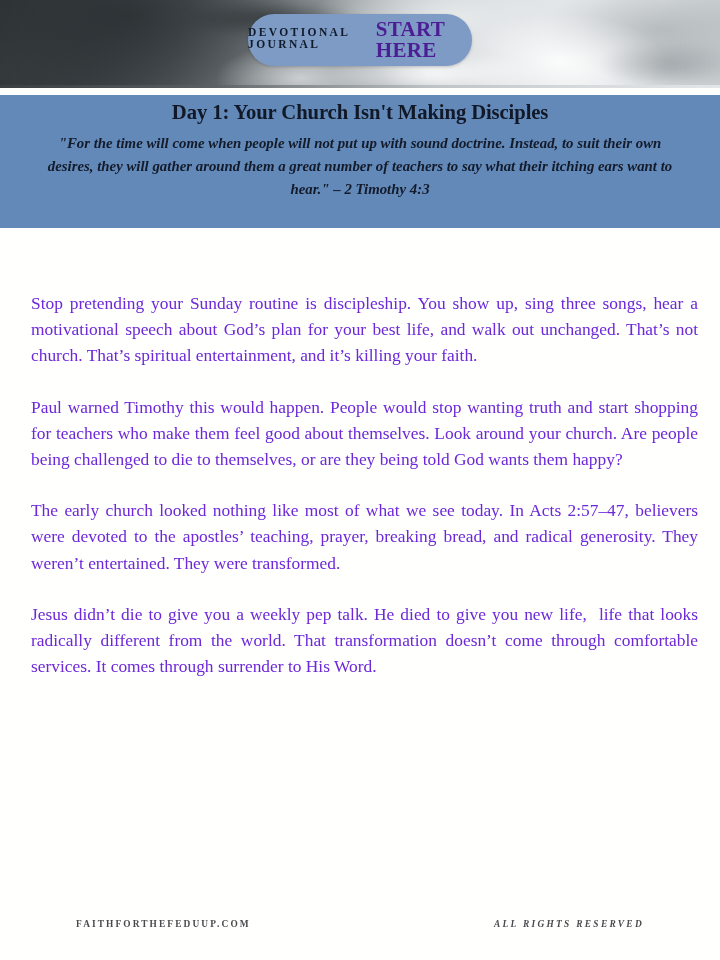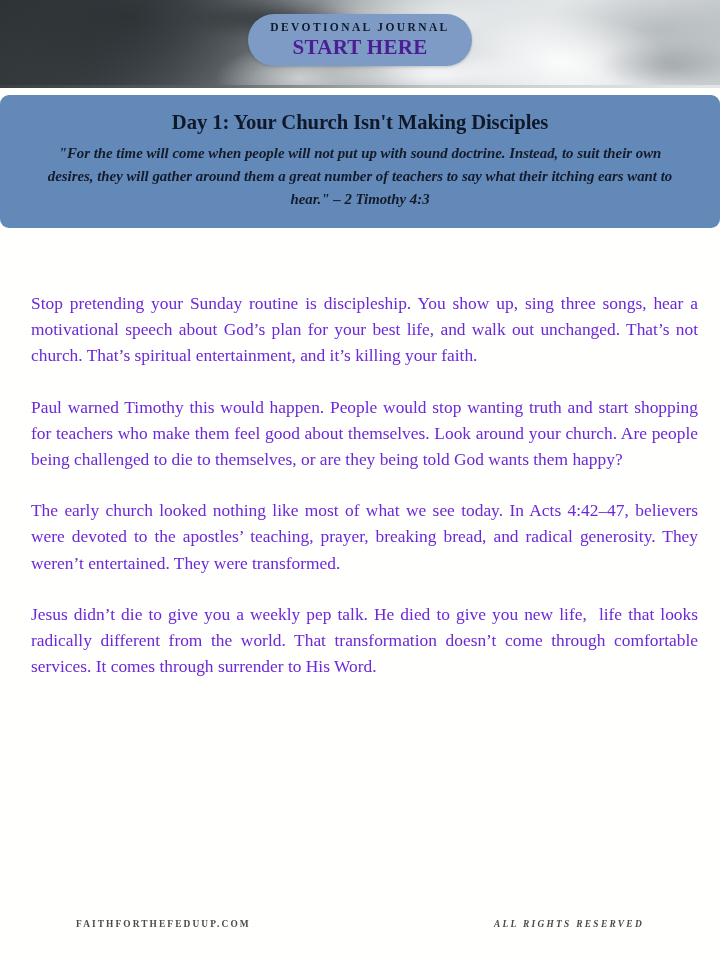--- a/index.html
+++ b/index.html
@@ -86,21 +86,20 @@
   
   .badge {
     position: absolute;
     left: 248px;
     top: 14px;
     width: 224px;
     height: 52px;
     background: #7d9bc4;
     border-radius: 26px;
     display: flex;
-    flex-direction: column;
     align-items: center;
     justify-content: center;
     z-index: 5;
     box-shadow: 0 1px 3px rgba(0,0,0,0.18);
   }
   .badge-kicker {
     font-family: "Liberation Serif", "DejaVu Serif", serif;
     font-size: 11.5px;
     font-weight: 700;
     letter-spacing: 2.4px;
@@ -120,22 +119,21 @@
   
   .banner {
     position: absolute;
     top: 95px; left: 0;
     width: 720px;
     height: 133px;
     background: #6389b9;
     display: flex;
     flex-direction: column;
     align-items: center;
-    padding: 14px 26px 10px 26px;
-    border-radius: 9px;
+    padding: 4px 26px 10px 26px;
   }
   .banner-title {
     font-family: "Liberation Serif", "DejaVu Serif", serif;
     font-size: 21.5px;
     font-weight: 700;
     color: #111827;
     text-align: center;
     line-height: 1.25;
     letter-spacing: -0.1px;
     transform: scaleX(0.96);
@@ -213,21 +211,21 @@
   </div>
 
   <div class="banner">
     <div class="banner-title">Day 1: Your Church Isn't Making Disciples</div>
     <div class="banner-verse">"For the time will come when people will not put up with sound doctrine. Instead, to suit their own desires, they will gather around them a great number of teachers to say what their itching ears want to hear." – 2 Timothy 4:3</div>
   </div>
 
   <div class="content">
     <p class="para">Stop pretending your Sunday routine is discipleship. You show up, sing three songs, hear a motivational speech about God’s plan for your best life, and walk out unchanged. That’s not church. That’s spiritual entertainment, and it’s killing your faith.</p>
     <p class="para">Paul warned Timothy this would happen. People would stop wanting truth and start shopping for teachers who make them feel good about themselves. Look around your church. Are people being challenged to die to themselves, or are they being told God wants them happy?</p>
-    <p class="para">The early church looked nothing like most of what we see today. In Acts 4:42–47, believers were devoted to the apostles’ teaching, prayer, breaking bread, and radical generosity. They weren’t entertained. They were transformed.</p>
+    <p class="para">The early church looked nothing like most of what we see today. In Acts 2:57–47, believers were devoted to the apostles’ teaching, prayer, breaking bread, and radical generosity. They weren’t entertained. They were transformed.</p>
     <p class="para">Jesus didn’t die to give you a weekly pep talk. He died to give you new life,  life that looks radically different from the world. That transformation doesn’t come through comfortable services. It comes through surrender to His Word.</p>
   </div>
 
   <div class="footer">
     <div class="footer-text">FAITHFORTHEFEDUUP.COM</div>
     <div class="footer-text footer-right">ALL RIGHTS RESERVED</div>
   </div>
 
 </div>
 

